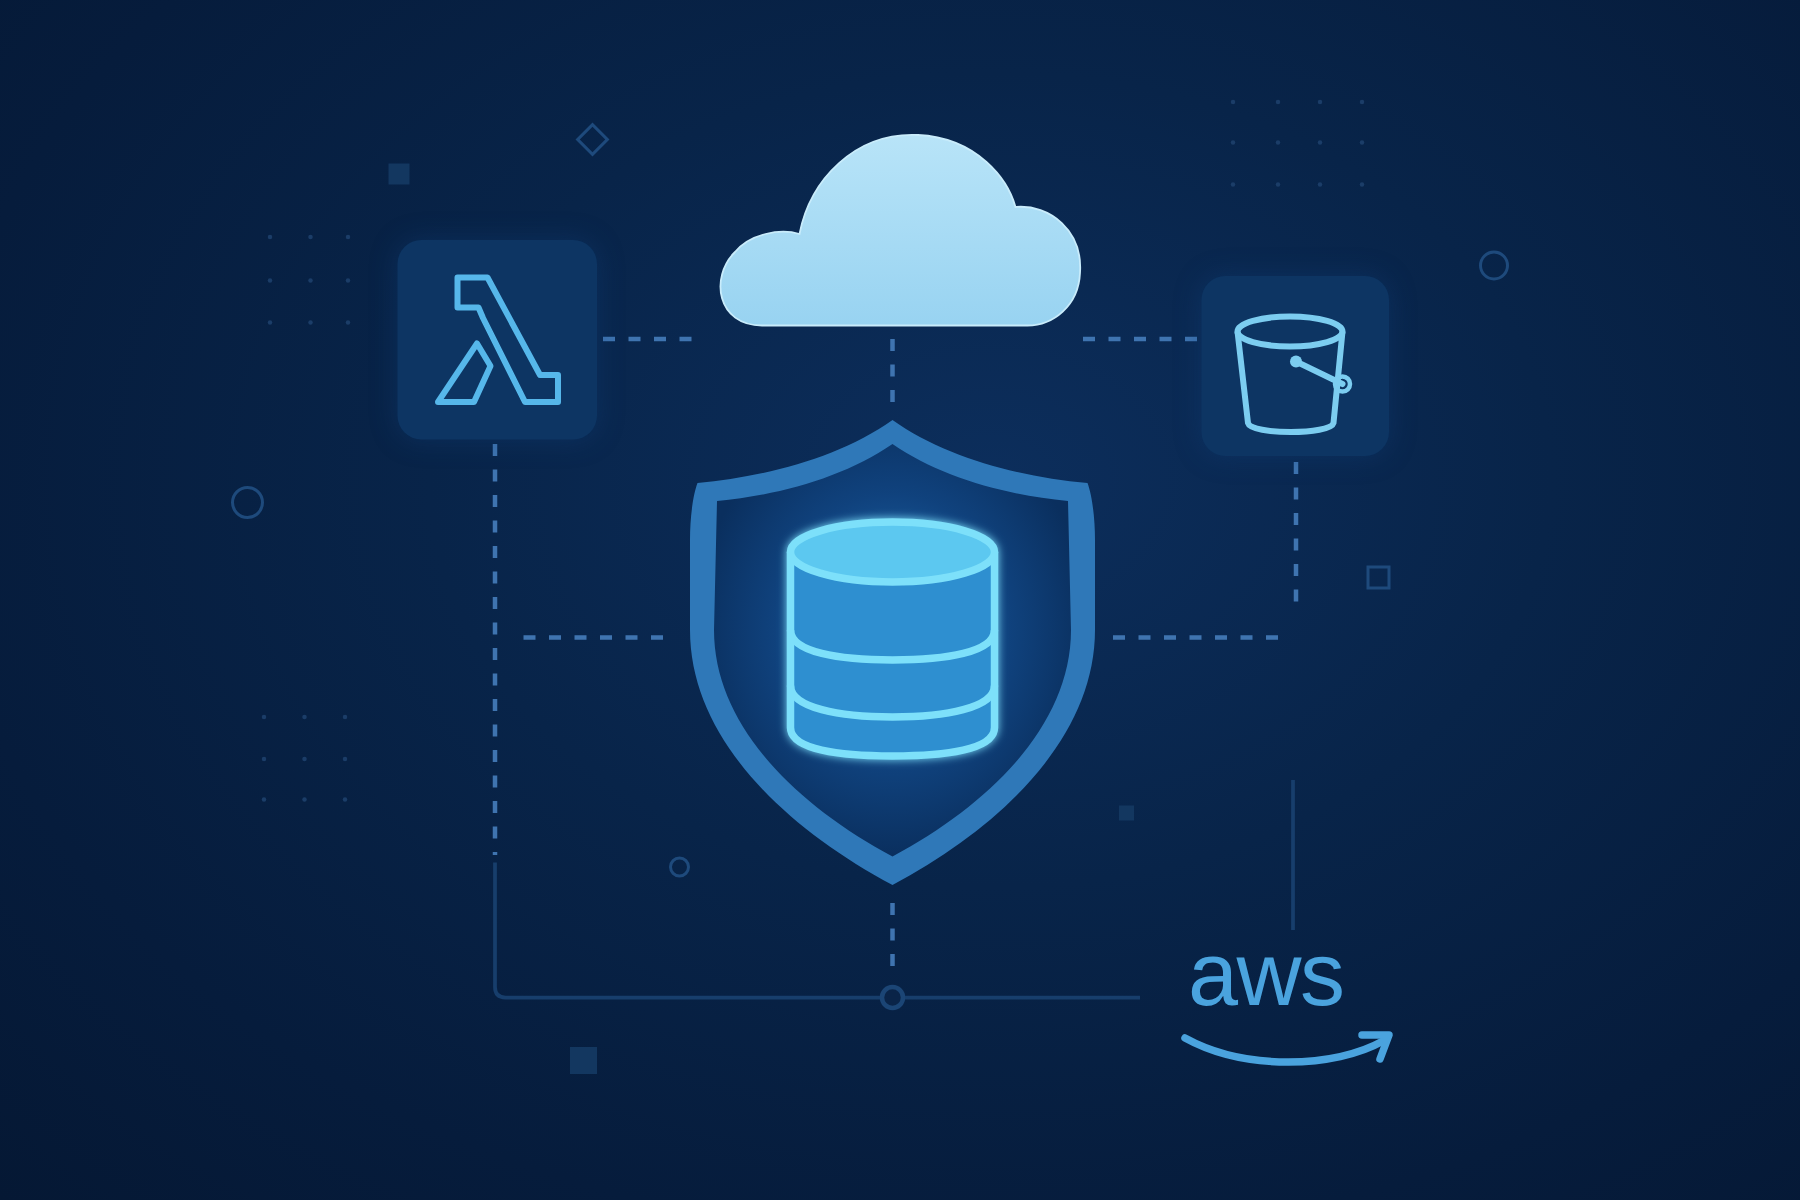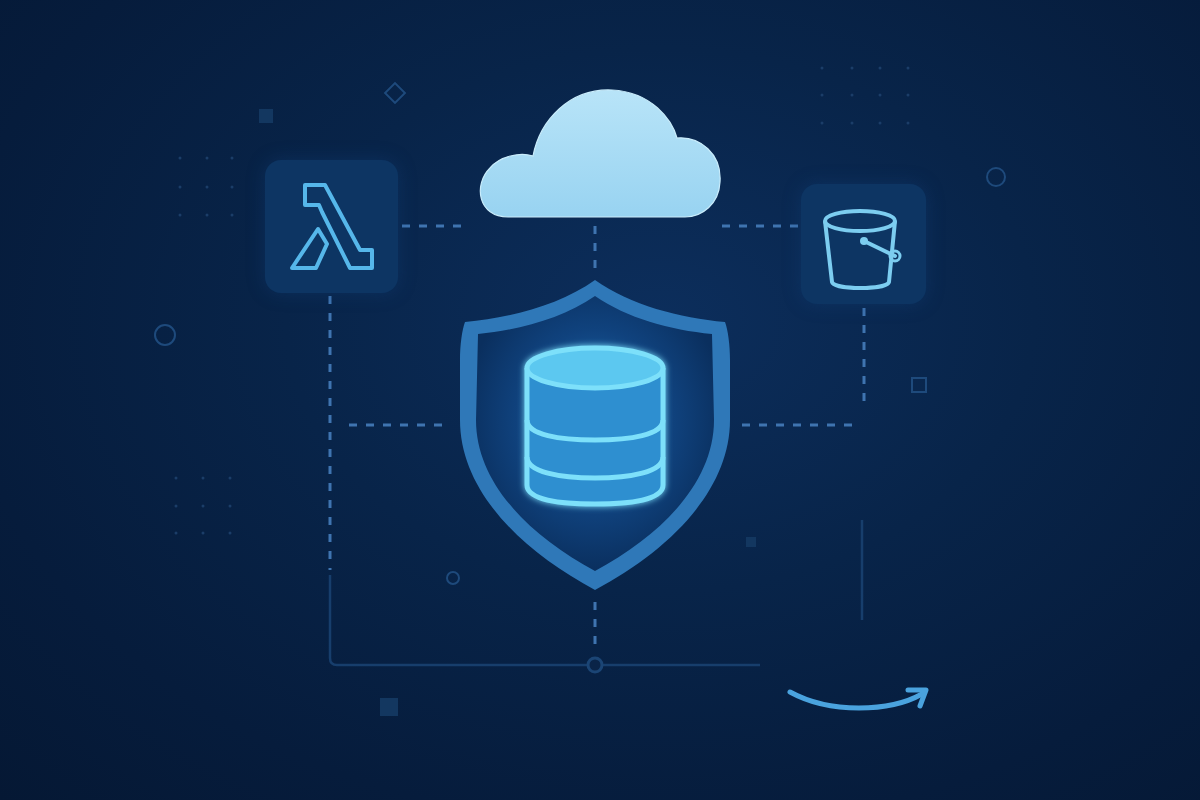--- a/index.html
+++ b/index.html
@@ -133,18 +133,19 @@
     <svg width="125" height="120" style="position:absolute;left:0;top:0">
       <ellipse cx="59" cy="37" rx="35" ry="10" fill="none" stroke="#7ccdf0" stroke-width="4"></ellipse>
       <path d="M24 37 L31 98 C33 106 86 106 88 98 L94 37" fill="none" stroke="#7ccdf0" stroke-width="4"></path>
       <path d="M63 57 L94 72" stroke="#7ccdf0" stroke-width="4" stroke-linecap="round"></path>
       <circle cx="63" cy="57" r="4" fill="#7ccdf0"></circle>
       <circle cx="94" cy="72" r="5" fill="none" stroke="#7ccdf0" stroke-width="3"></circle>
     </svg>
   </div>
 
   <div style="position:absolute;left:780px;top:610px;width:160px;height:110px;">
+    <span style="position:absolute;left:12px;top:10px;font-size:60px;line-height:1;color:#4aa3de;font-family:'Liberation Sans',sans-serif;letter-spacing:-1px;">aws</span>
     <svg width="160" height="110" style="position:absolute;left:0;top:0">
       <path d="M10 82 C50 104 110 102 142 84" fill="none" stroke="#4aa3de" stroke-width="5" stroke-linecap="round"></path>
       <path d="M128 80 L146 80 L140 96" fill="none" stroke="#4aa3de" stroke-width="5" stroke-linecap="round" stroke-linejoin="round"></path>
     </svg>
   </div>
 </div>
 
 </body></html>

